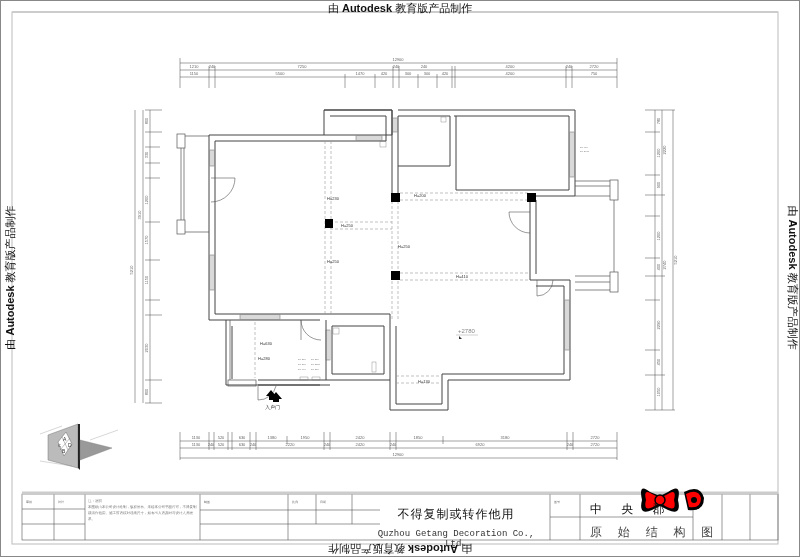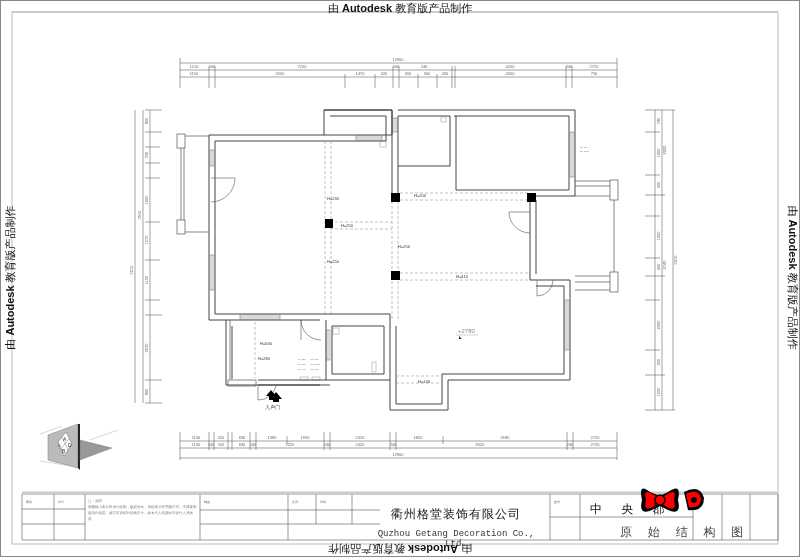--- a/index.html
+++ b/index.html
@@ -8,21 +8,21 @@
   .wm{position:absolute;font-size:11px;color:#111;white-space:nowrap;font-family:"Liberation Sans",sans-serif;}
   .wm b{font-weight:bold;}
   .wm-top{left:0;width:800px;top:1px;text-align:center;}
   .wm-bottom{left:0;width:800px;bottom:1px;text-align:center;transform:rotate(180deg);}
   .wm-left{left:-80px;top:270px;width:180px;text-align:center;transform:rotate(-90deg);}
   .wm-right{left:702px;top:270px;width:180px;text-align:center;transform:rotate(90deg);}
   .company{position:absolute;left:366px;top:506px;width:180px;text-align:center;}
   .company-cn{font-size:12px;color:#111;letter-spacing:1px;font-family:"DejaVu Sans",sans-serif;}
   .company-en{font-size:9px;color:#333;margin-top:6px;font-family:Liberation Mono, monospace;}
   .proj{position:absolute;left:590px;top:501px;font-size:12px;color:#111;letter-spacing:6px;font-family:Liberation Mono, monospace;}
-  .drawing{position:absolute;left:620px;top:524px;font-size:12px;color:#444;letter-spacing:6px;font-family:"DejaVu Serif",serif;}
+  .drawing{position:absolute;left:590px;top:524px;font-size:12px;color:#444;letter-spacing:6px;font-family:"DejaVu Serif",serif;}
   .tiny{position:absolute;font-size:3px;color:#666;white-space:nowrap;}
   .note{position:absolute;left:88px;top:498px;width:110px;font-size:3.5px;color:#777;line-height:6px;}
 </style>
 </head>
 <body>
 
 <div class="frame">
 <svg width="800" height="557" viewBox="0 0 800 557" xmlns="http://www.w3.org/2000/svg">
 
   <rect x="0.5" y="0.5" width="799" height="556" fill="none" stroke="#888" stroke-width="1"></rect>
@@ -403,17 +403,17 @@
   <div>本图纸由本公司设计绘制，版权所有。未经本公司书面许可，不得复制或转作他用。施工前请核对现场尺寸，如有出入请及时与设计人员联系。</div>
 </div>
 <div class="tiny" style="left:26px;top:500px;">审核</div>
 <div class="tiny" style="left:58px;top:500px;">设计</div>
 <div class="tiny" style="left:204px;top:500px;">制图</div>
 <div class="tiny" style="left:292px;top:500px;">比例</div>
 <div class="tiny" style="left:320px;top:500px;">日期</div>
 <div class="tiny" style="left:554px;top:500px;">图号</div>
 
 <div class="company">
-  <div class="company-cn">衢州格堂装饰有限公司</div>
+  <div class="company-cn">不得复制或转作他用</div>
   <div class="company-en">Quzhou Getang Decoration Co., Ltd.</div>
 </div>
 <div class="proj">中 央 郡</div>
 <div class="drawing">原 始 结 构 图</div>
 
 </body></html>

